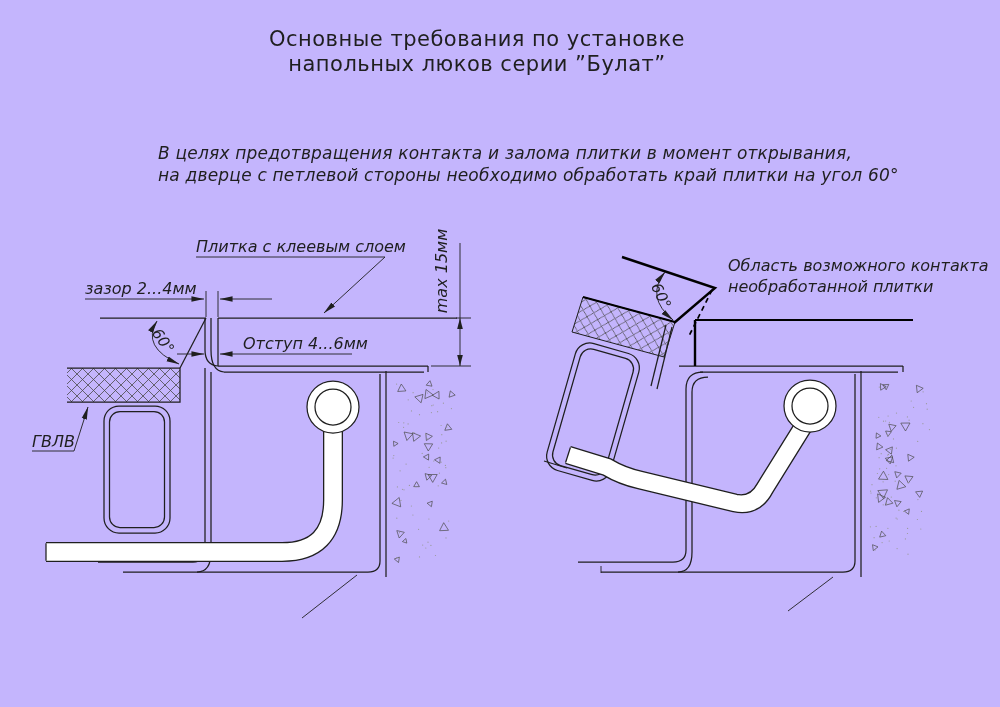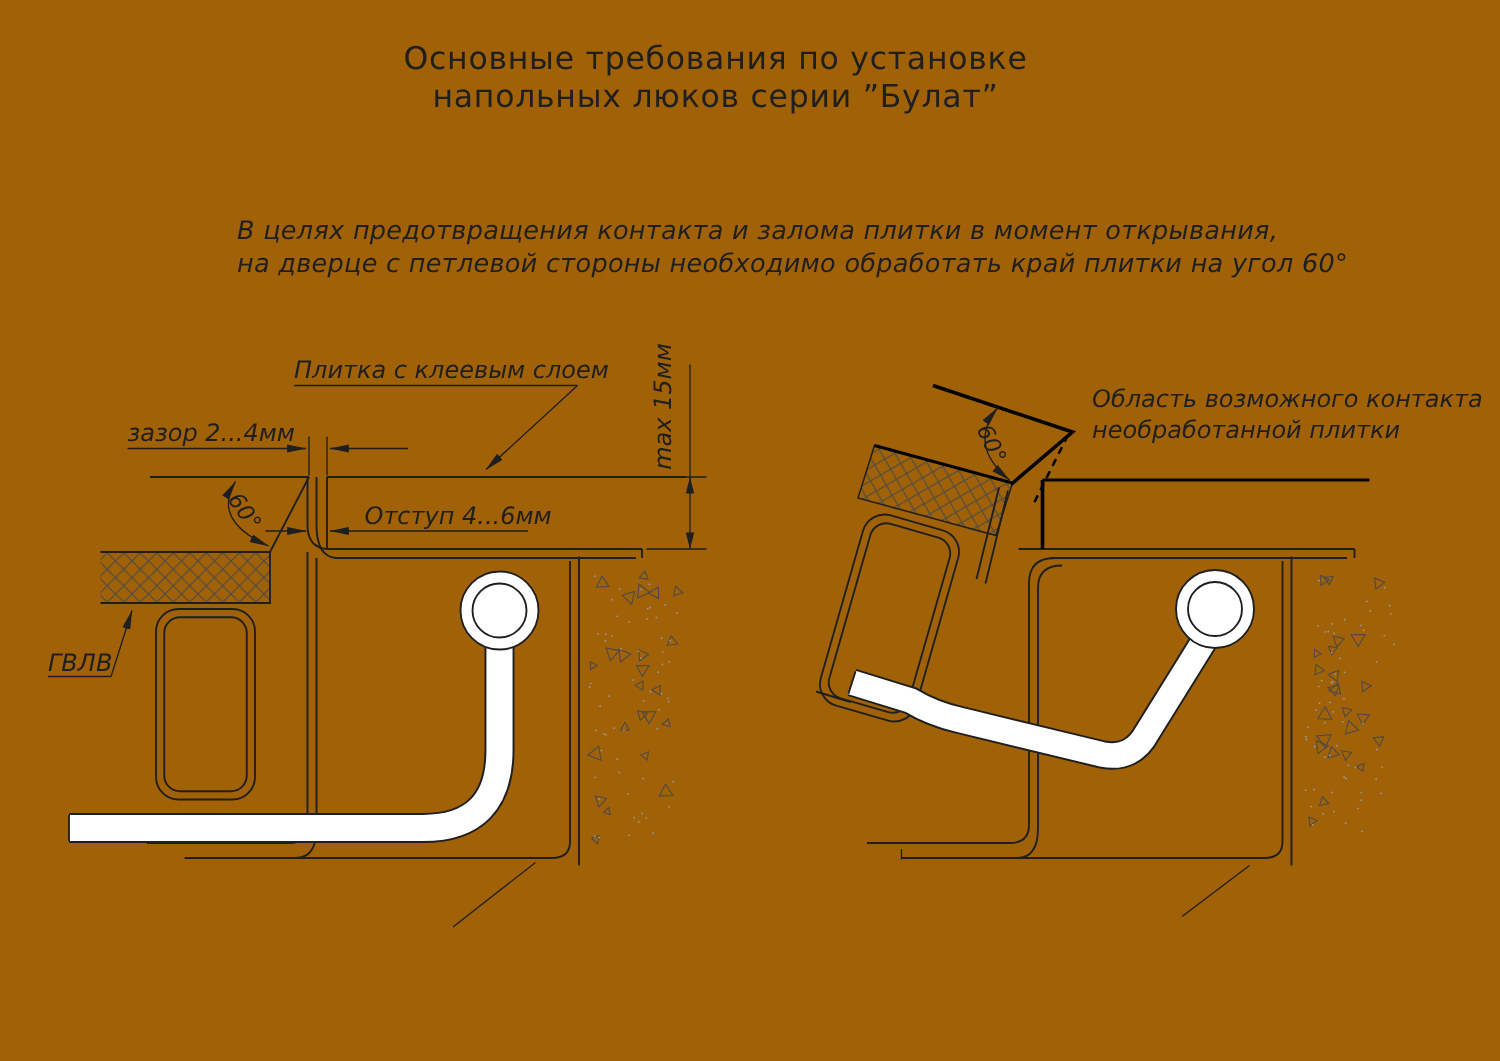--- a/index.html
+++ b/index.html
@@ -1,16 +1,16 @@
 <!DOCTYPE html>
 <html><head>
 <meta charset="utf-8">
 <style>
   html,body{margin:0;padding:0;background:#e8e8e8;}
-  .page{width:1000px;height:707px;background:#a16207;position:relative;margin:0 auto;
+  .page{width:1000px;height:707px;background:#c4b5fd;position:relative;margin:0 auto;
         font-family:"DejaVu Sans",sans-serif;overflow:hidden;}
   svg{display:block;}
   text{fill:#1f1f1f;}
   .title-t{font:400 21px "DejaVu Sans",sans-serif;letter-spacing:.5px;}
   .note-t{font:italic 17px "DejaVu Sans",sans-serif;letter-spacing:.2px;}
   .lbl{font:italic 16px "DejaVu Sans",sans-serif;}
   .lbl-s{font:italic 15px "DejaVu Sans",sans-serif;}
   .thin{stroke:#1f1f1f;stroke-width:1.25;fill:none;}
   .fine{stroke:#1f1f1f;stroke-width:0.9;fill:none;}
   .bold{stroke:#000;stroke-width:2.4;fill:none;}

